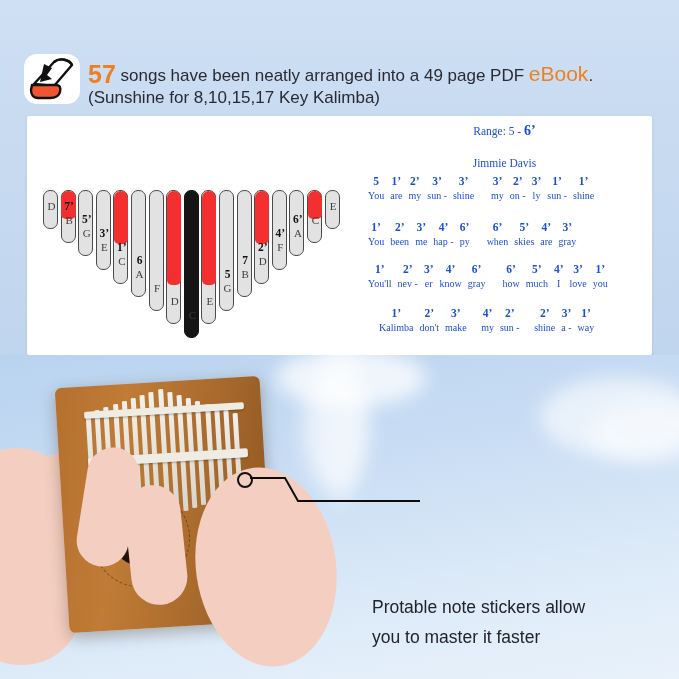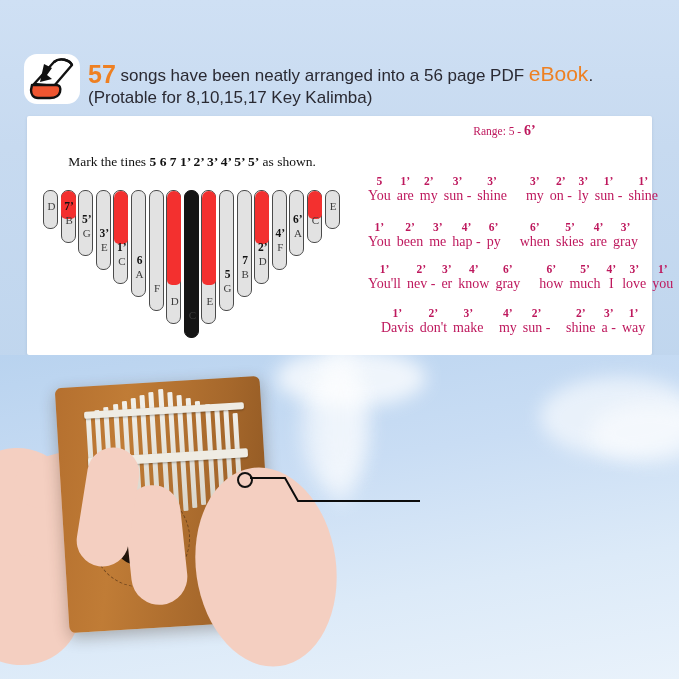--- a/index.html
+++ b/index.html
@@ -74,31 +74,31 @@
     font-family:"Liberation Serif",serif;font-size:11.5px;font-weight:bold;
     color:#121212;
   }
   .tine .lbl-let{
     position:absolute;left:-1px;width:17px;text-align:center;
     font-family:"Liberation Serif",serif;font-size:11px;color:#3d3d3d;
   }
 
   
   .song{position:absolute;left:330px;top:0;width:295px;height:239px;
-        font-family:"Liberation Serif",serif;color:#be185d;}
+        font-family:"Liberation Serif",serif;color:#1d4ed8;}
   .song-range{position:absolute;left:0;top:7px;width:295px;text-align:center;font-size:11.5px;}
   .song-range b{font-size:14px;font-weight:bold;}
   .song-title{position:absolute;left:0;top:22px;width:295px;text-align:center;
               font-size:15.5px;font-weight:bold;}
   .song-author{position:absolute;left:0;top:41px;width:295px;text-align:center;font-size:11.5px;}
   .verse{position:absolute;left:8px;width:282px;}
   .vrow{display:flex;}
   .vgroup{display:flex;flex-direction:column;align-items:center;}
   .vnote{font-size:11.5px;font-weight:bold;line-height:14px;}
-  .vword{font-size:14px;line-height:15px;white-space:pre;}
+  .vword{font-size:10px;line-height:15px;white-space:pre;}
 
   
   .photo{
     position:absolute;left:0;top:355px;width:679px;height:324px;
     background:linear-gradient(170deg,#b9d3ef 0%,#c9ddf4 38%,#dceaf8 70%,#e9f2fb 100%);
     overflow:hidden;
   }
   .cloud{position:absolute;background:#ffffff;border-radius:50%;filter:blur(9px);opacity:.75;}
 
   
@@ -144,28 +144,27 @@
     <div class="ebook-icon">
       <svg width="56" height="50" viewBox="0 0 56 50" aria-hidden="true">
         <path d="M10 30 L30 8 C36 3 46 6 48 11 L30 32 Z" fill="#ffffff" stroke="#111" stroke-width="2.4" stroke-linejoin="round"></path>
         <path d="M30 8 C36 3 46 6 48 11" fill="none" stroke="#111" stroke-width="2.4"></path>
         <path d="M8 31 L32 31 C36 31 37 34 36 38 C35 42 31 44 26 44 L14 44 C9 44 7 40 7 36 Z" fill="#ef5530" stroke="#111" stroke-width="2.4" stroke-linejoin="round"></path>
         <path d="M20 10 L28 14 L23 21 L28 25 L16 28 Z" fill="#111"></path>
       </svg>
     </div>
 
     <div class="promo1">
-      <span class="num">57</span><span> songs have been neatly arranged into a 56 page PDF </span><span class="ebk">eBook</span><span>.</span>
+      <span class="num">57</span><span> songs have been neatly arranged into a 49 page PDF </span><span class="ebk">eBook</span><span>.</span>
     </div>
-    <div class="promo2">(Protable for 8,10,15,17 Key Kalimba)</div>
+    <div class="promo2">(Sunshine for 8,10,15,17 Key Kalimba)</div>
 
     <div class="card">
 
       <div class="chart">
-        <div class="chart-sub"><span>Mark the tines </span><b>5 6 7 1’ 2’ 3’ 4’ 5’ 5’</b><span> as shown.</span></div>
         <div class="tines" id="tines">
             <div class="tine" style="left: 0px; top: 0px; height: 39.2px;">
               <div class="lbl-let" style="top: 9.2px;">D</div>
             </div>
             <div class="tine" style="left: 17.6px; top: 0px; height: 52.8px;">
               <div class="redcap" style="height: 28px; background: rgb(243, 48, 47);"></div>
               <div class="lbl-num" style="top: 8.8px;">7’</div>
               <div class="lbl-let" style="top: 22.8px;">B</div>
             </div>
             <div class="tine" style="left: 35.2px; top: 0px; height: 66.4px;">
@@ -225,20 +224,21 @@
               <div class="lbl-let" style="top: 22.8px;">C</div>
             </div>
             <div class="tine" style="left: 281.6px; top: 0px; height: 39.2px;">
               <div class="lbl-let" style="top: 9.2px;">E</div>
             </div>
           </div>
       </div>
 
       <div class="song">
         <div class="song-range"><span>Range: 5 - </span><b>6’</b></div>
+        <div class="song-author">Jimmie Davis</div>
         <div id="verses">
             <div class="verse" style="top: 58px;">
               <div class="vrow">
                 <div class="vgroup" style="margin: 0px 3px;">
                   <div class="vnote">5</div>
                   <div class="vword">You</div>
                 </div>
                 <div class="vgroup" style="margin: 0px 3px;">
                   <div class="vnote">1’</div>
                   <div class="vword">are</div>
@@ -374,21 +374,21 @@
               </div>
             </div>
             <div class="verse" style="top: 190px;">
               <div class="vrow">
                 <div class="vgroup" style="margin: 0px 3px;">
                   <div class="vnote"></div>
                   <div class="vword">  </div>
                 </div>
                 <div class="vgroup" style="margin: 0px 3px;">
                   <div class="vnote">1’</div>
-                  <div class="vword">Davis</div>
+                  <div class="vword">Kalimba</div>
                 </div>
                 <div class="vgroup" style="margin: 0px 3px;">
                   <div class="vnote">2’</div>
                   <div class="vword">don't</div>
                 </div>
                 <div class="vgroup" style="margin: 0px 3px;">
                   <div class="vnote">3’</div>
                   <div class="vword">make</div>
                 </div>
                 <div class="vgroup" style="margin: 0px 3px;">
@@ -470,14 +470,18 @@
     <div class="hand" style="left:196px;top:112px;width:140px;height:200px;transform:rotate(-8deg);"></div>
     <div class="hand" style="left:82px;top:92px;width:52px;height:120px;transform:rotate(9deg);border-radius:26px;"></div>
 
     <div class="callout-dot"></div>
     <svg class="callout-line" width="679" height="324">
       <polyline points="250,123 285,123 298,146 420,146" fill="none" stroke="#0c0c0c" stroke-width="2"></polyline>
     </svg>
 
   </div>
 
+  <div class="caption">
+    <div>Protable note stickers allow</div>
+    <div>you to master it faster</div>
+  </div>
 
 </div>
 
 </body></html>

